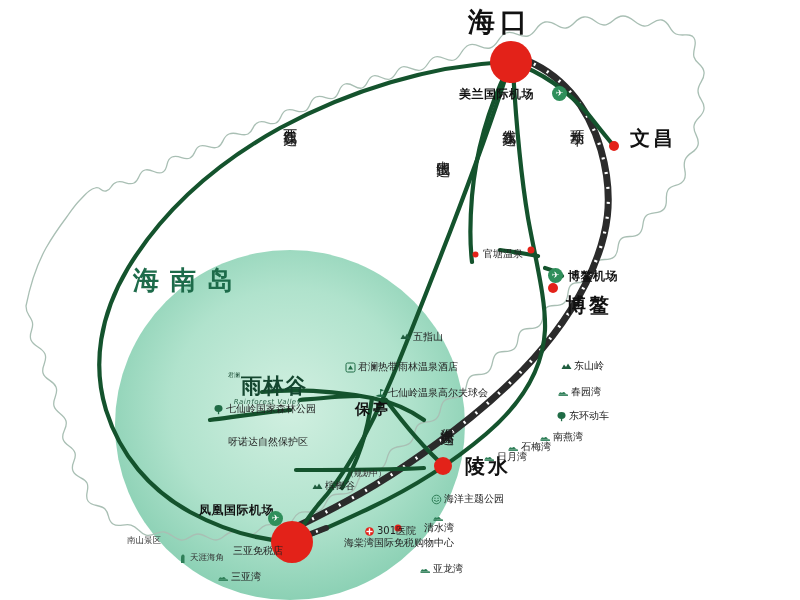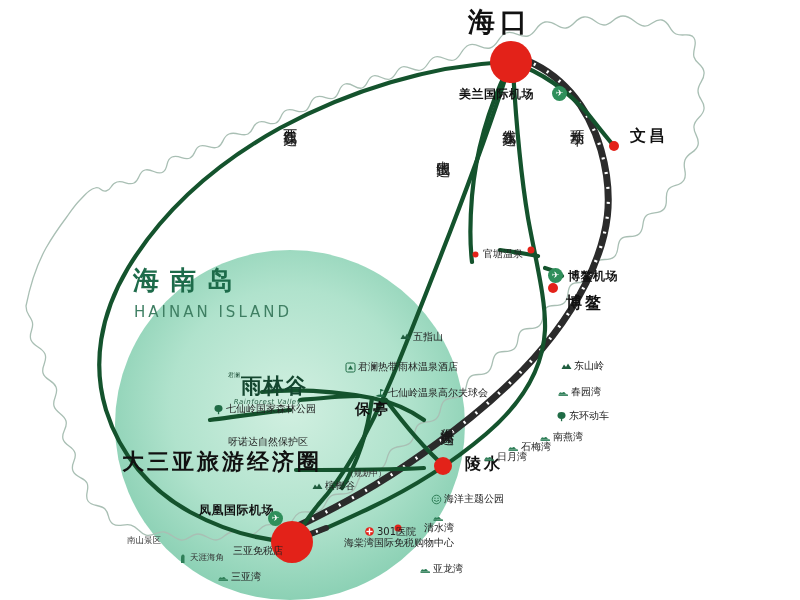--- a/index.html
+++ b/index.html
@@ -35,21 +35,21 @@
     letter-spacing: 1px;
   }
   
   .city-major {
     font-size: 27px;
     font-weight: bold;
     color: #111111;
     letter-spacing: 5px;
   }
   .city-mid {
-    font-size: 16px;
+    font-size: 20px;
     font-weight: bold;
     color: #111111;
     letter-spacing: 3px;
   }
   .city-sanya {
     font-size: 33px;
     font-weight: bold;
     color: #111111;
     letter-spacing: 7px;
   }
@@ -431,21 +431,21 @@
         </svg>
         <span>海洋主题公园</span>
       </div>
       <div class="lbl poi" style="left:424px; top:512px; display:flex; align-items:center;flex-direction:column;">
         <svg width="11" height="11" viewBox="0 0 11 11" style="vertical-align:-1px;margin-right:2px;">
           <path d="M0.5,7.5 Q2,4 4,6 Q6,4 7.5,6.5 L9.5,7.5 Z" fill="#2f7f58"></path>
           <rect x="0.5" y="7.5" width="9.5" height="1.4" fill="#2f7f58"></rect>
         </svg>
         <span>清水湾</span>
       </div>
-      <div class="lbl poi" style="left:364px; top:526px; display:flex; align-items:flex-end;">
+      <div class="lbl poi" style="left:364px; top:526px; display:flex; align-items:flex-start;">
         <svg width="11" height="11" viewBox="0 0 11 11" style="vertical-align:-1px;margin-right:2px;">
           <circle cx="5.5" cy="5.5" r="4.3" fill="#e32219"></circle>
           <rect x="4.8" y="2.4" width="1.4" height="6.2" fill="#fff"></rect>
           <rect x="2.4" y="4.8" width="6.2" height="1.4" fill="#fff"></rect>
         </svg>
         <span>301医院</span>
       </div>
       <div class="lbl poi" style="left:344px; top:538px; display:flex; align-items:center;">
         <span>海棠湾国际免税购物中心</span>
       </div>
@@ -471,23 +471,21 @@
           <path d="M4,10 L4,5 Q4,1.5 6,1.5 Q8,1.5 7.5,5 L7.5,10 Z" fill="#2f7f58"></path>
         </svg>
         <span>天涯海角</span>
       </div>
       <div class="lbl poi-sm" style="left:127px; top:536px; display:flex; align-items:center;">
         <span>南山景区</span>
       </div>
     </div>
 
   <div class="lbl island-title-cn" style="left:133px; top:267px;">海南岛</div>
-  <div class="lbl island-title-en" style="left:134px; top:305px;">HAINAN ISLAND</div>
-
-  <div class="lbl region-title" style="left:122px; top:450px;">大三亚旅游经济圈</div>
+
 
   <div class="logo-wrap" id="logo-block" style="left:228px; top:372px;">
     <div>
       <span class="logo-sup">君澜</span><span class="logo-cn">雨林谷</span>
     </div>
     <div class="logo-en">Rainforest Valley</div>
   </div>
 
   <div class="lbl planned-note" style="left:346px; top:470px;">（规划中）</div>
 

